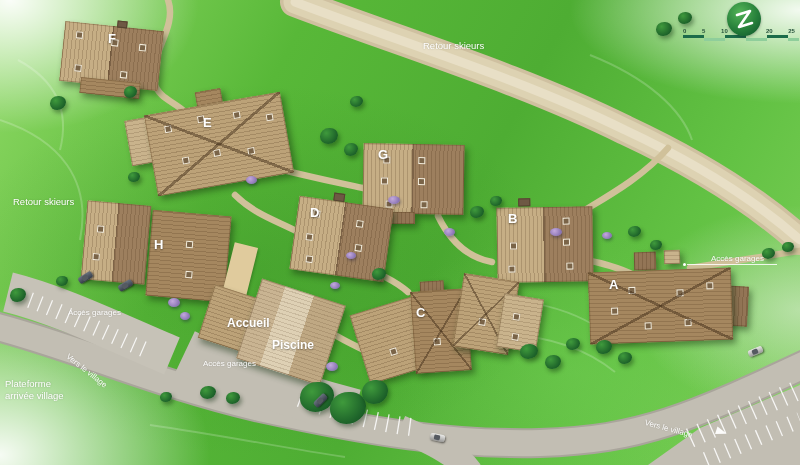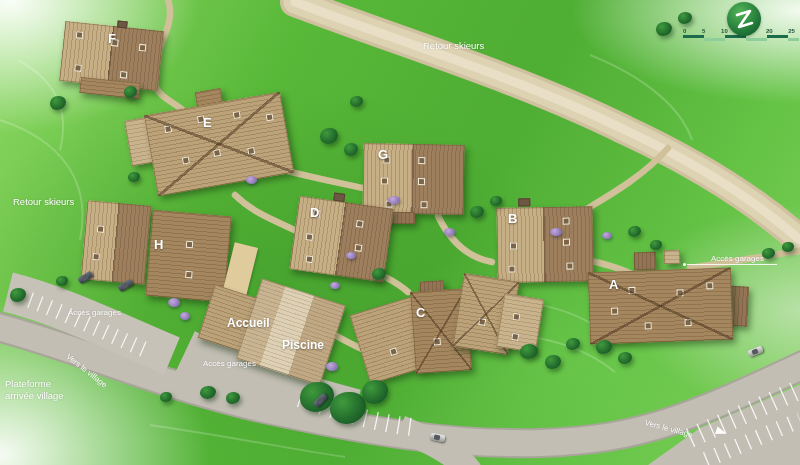--- a/index.html
+++ b/index.html
@@ -207,21 +207,21 @@
   </div>
   <div class="bld uni-m" style="left:149px;top:213px;width:79px;height:86px;transform:rotate(5deg);">
     <i class="win" style="left:36px;top:28px;"></i>
     <i class="win" style="left:38px;top:58px;"></i>
   </div>
   <div class="walk" style="position:absolute;left:225px;top:244px;width:24px;height:78px;transform:rotate(14deg);"></div>
   <div class="bld uni-l" style="left:205px;top:292px;width:58px;height:56px;transform:rotate(18deg);"></div>
   <div class="bld pool" style="left:247px;top:290px;width:88px;height:84px;transform:rotate(18deg);"></div>
   <div class="bletter" style="left:154px;top:238px;">H</div>
   <div class="lbl big" style="left:227px;top:316px;">Accueil</div>
-  <div class="lbl big" style="left:282px;top:338px;">Piscine</div>
+  <div class="lbl big" style="left:272px;top:338px;">Piscine</div>
 
   <i class="tree" style="left:50px;top:96px;width:16px;height:14px;"></i>
   <i class="tree" style="left:124px;top:86px;width:13px;height:12px;"></i>
   <i class="tree" style="left:128px;top:172px;width:12px;height:10px;"></i>
   <i class="tree" style="left:320px;top:128px;width:18px;height:16px;"></i>
   <i class="tree" style="left:344px;top:143px;width:14px;height:13px;"></i>
   <i class="tree" style="left:350px;top:96px;width:13px;height:11px;"></i>
   <i class="tree" style="left:300px;top:382px;width:34px;height:30px;"></i>
   <i class="tree" style="left:330px;top:392px;width:36px;height:32px;"></i>
   <i class="tree" style="left:362px;top:380px;width:26px;height:24px;"></i>

